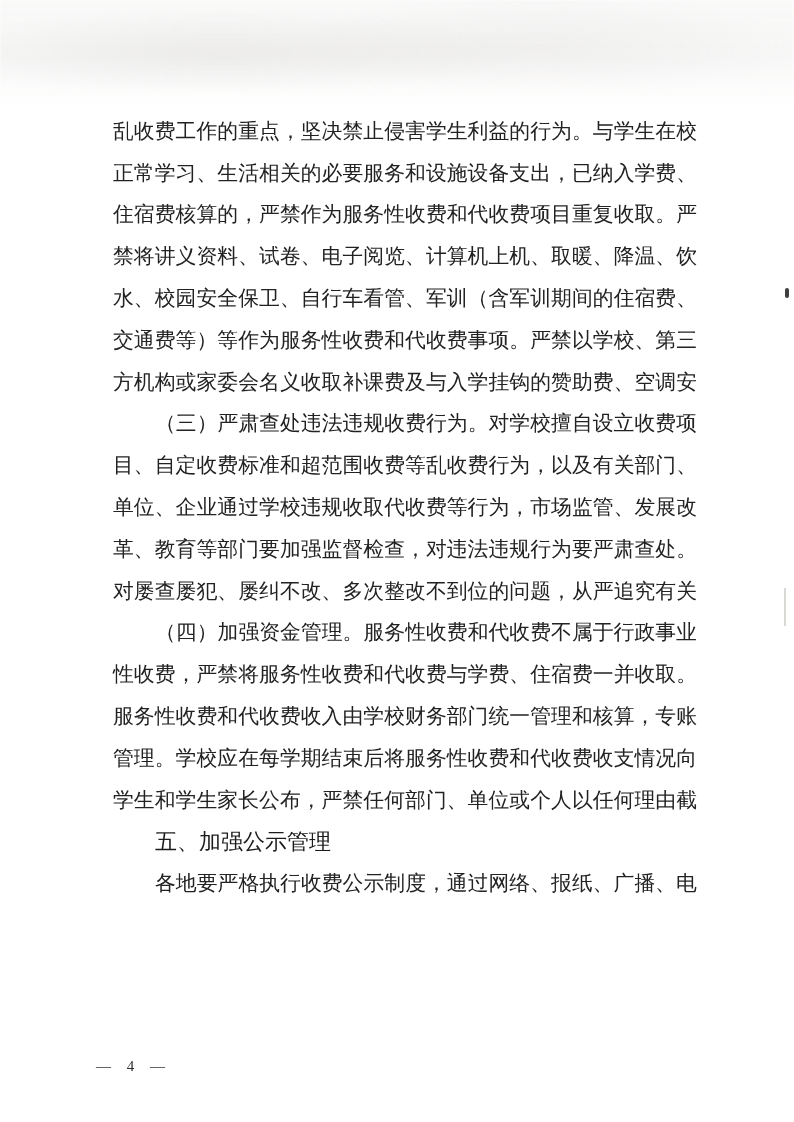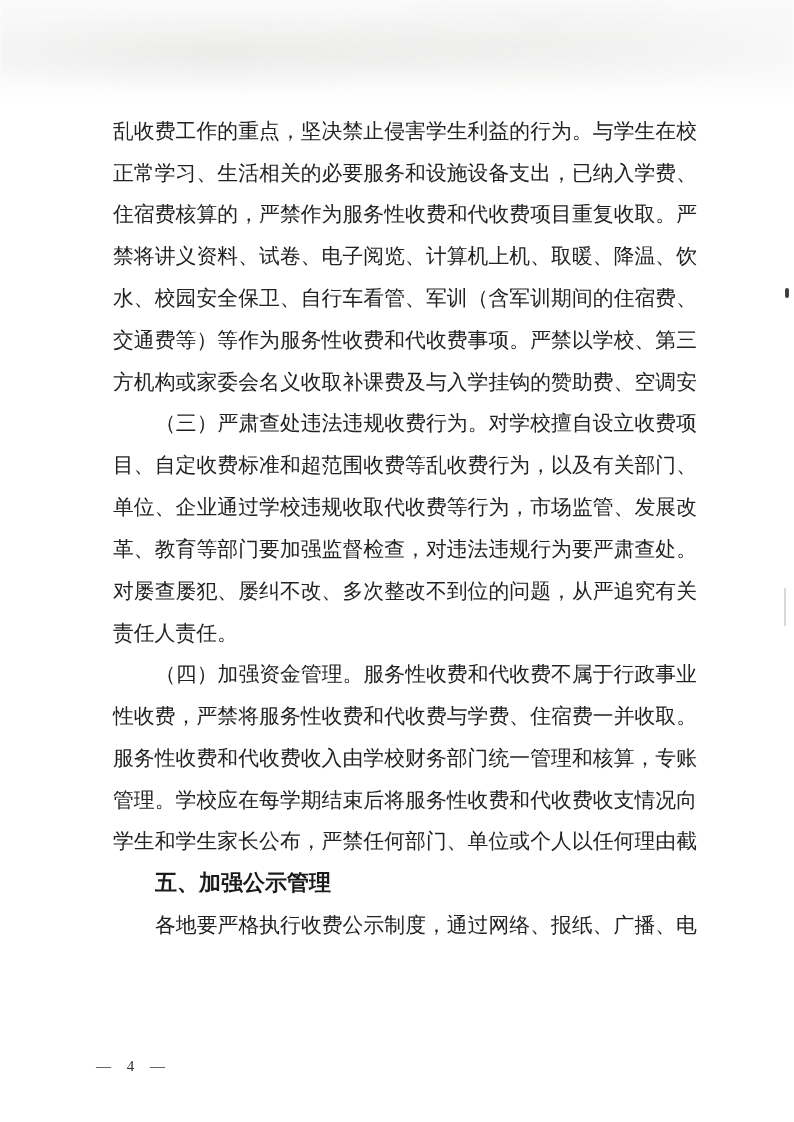--- a/index.html
+++ b/index.html
@@ -61,21 +61,21 @@
     display: flex;
     justify-content: space-between;
     align-items: center;
     box-sizing: border-box;
     line-height: normal;
   }
   .line.justify span { flex: 0 0 auto; display: block; }
   .line.indent { padding-left: 42px; box-sizing: border-box; }
   .line.heading {
     font-family: "Liberation Sans", sans-serif;
-    font-weight: bold;
+    font-weight: normal;
     font-size: 22px;
     color: #1b1b1b;
   }
   .page-number {
     position: absolute;
     left: 96px;
     top: 1058px;
     font-size: 15px;
     letter-spacing: 6px;
     color: #2e2e2e;
@@ -442,21 +442,20 @@
         <span>问</span>
         <span>题</span>
         <span>，</span>
         <span>从</span>
         <span>严</span>
         <span>追</span>
         <span>究</span>
         <span>有</span>
         <span>关</span>
       </div>
-      <div class="line">责任人责任。</div>
       <div class="line justify indent">
         <span>（</span>
         <span>四</span>
         <span>）</span>
         <span>加</span>
         <span>强</span>
         <span>资</span>
         <span>金</span>
         <span>管</span>
         <span>理</span>

